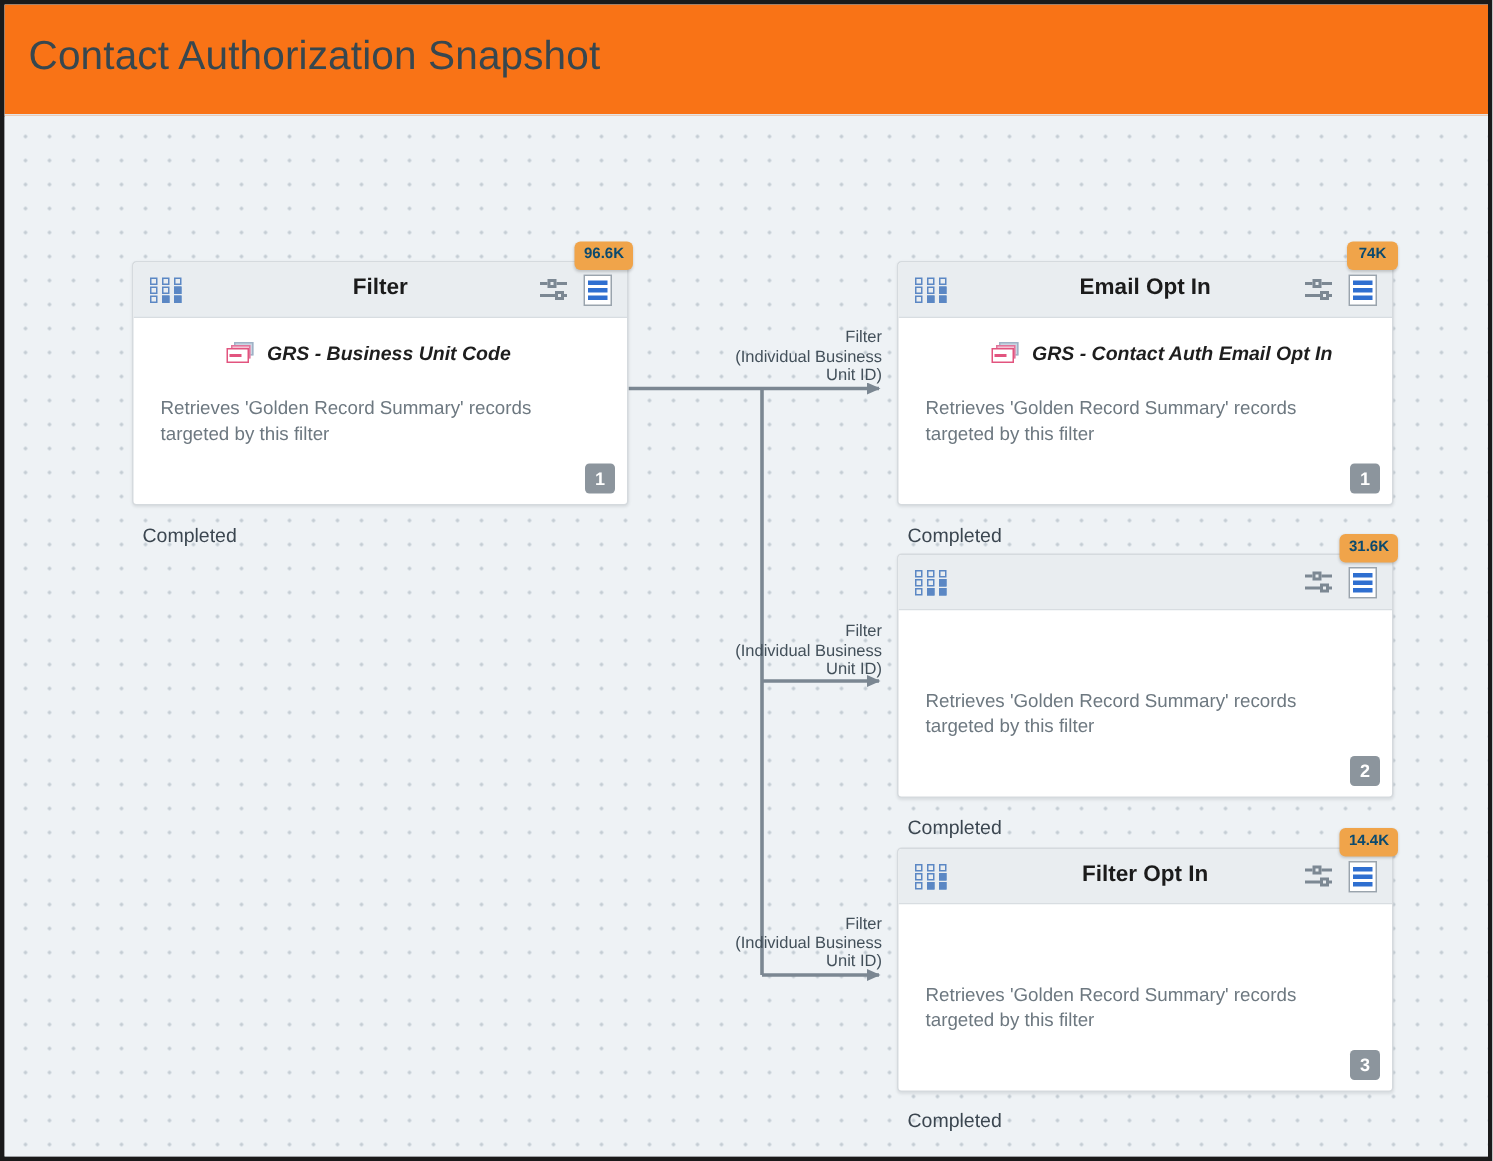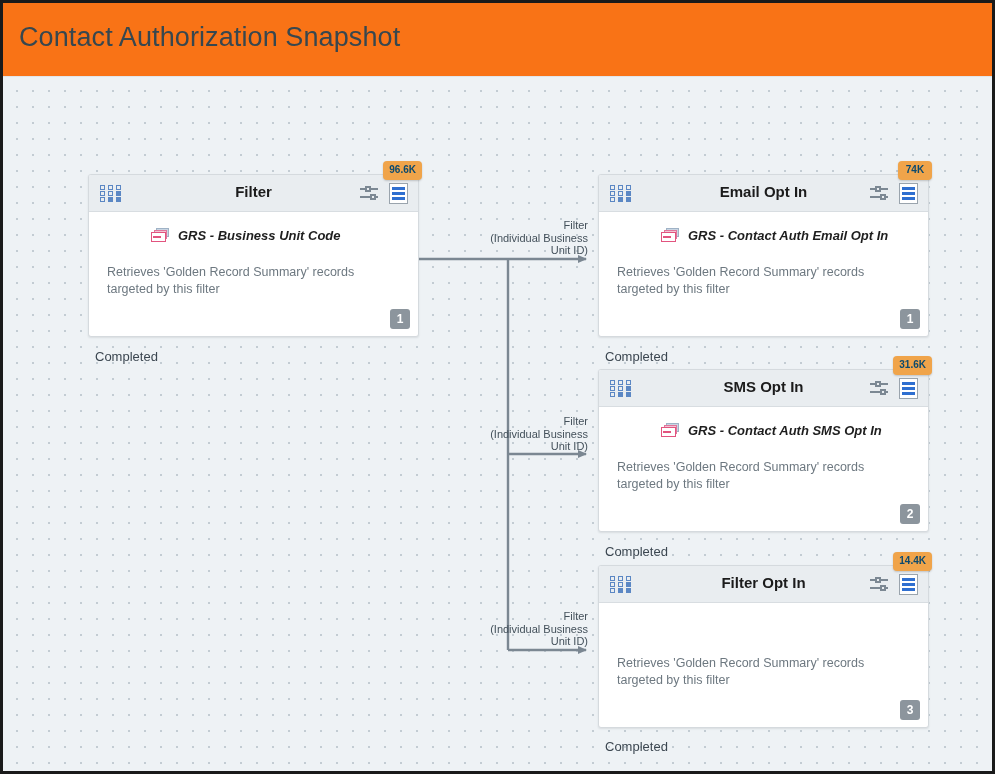--- a/index.html
+++ b/index.html
@@ -401,43 +401,34 @@
           <i style="left:0;top:0;"></i>
             <i style="left:8px;top:0;"></i>
             <i style="left:16px;top:0;"></i>
           <i style="left:0;top:6px;"></i>
             <i style="left:8px;top:6px;"></i>
             <i class="f" style="left:16px;top:6px;"></i>
           <i style="left:0;top:12px;"></i>
             <i class="f" style="left:8px;top:12px;"></i>
             <i class="f" style="left:16px;top:12px;"></i>
         </span>
-        <span class="node-title">SMS Opt In</span>
         <span class="tune-icon">
           <span class="ln" style="left:0;top:3px;width:18px;"></span>
           <span class="hn" style="left:5px;top:1px;"></span>
           <span class="ln" style="left:0;top:11px;width:18px;"></span>
           <span class="hn" style="left:10px;top:9px;"></span>
         </span>
         <span class="doc-icon">
           <span class="bar" style="top:3px;"></span>
           <span class="bar" style="top:8px;"></span>
           <span class="bar" style="top:13px;"></span>
         </span>
         <span class="count-badge">31.6K</span>
       </div>
       <div class="node-body">
-        <div class="ds-row">
-          <span class="rec-icon">
-            <span class="b"></span>
-              <span class="m"></span>
-              <span class="f"></span>
-          </span>
-          <span class="ds-name">GRS - Contact Auth SMS Opt In</span>
-        </div>
         <div class="node-desc">Retrieves 'Golden Record Summary' records targeted by this filter</div>
         <div class="seq-badge">2</div>
       </div>
     </div>
     <div class="node-status" style="left:602px; top:466px;">Completed</div>
 
     <div class="node" style="left:595px; top:487px; width:331px; height:163px;">
       <div class="node-header">
         <span class="grid-icon">
           <i style="left:0;top:0;"></i>

